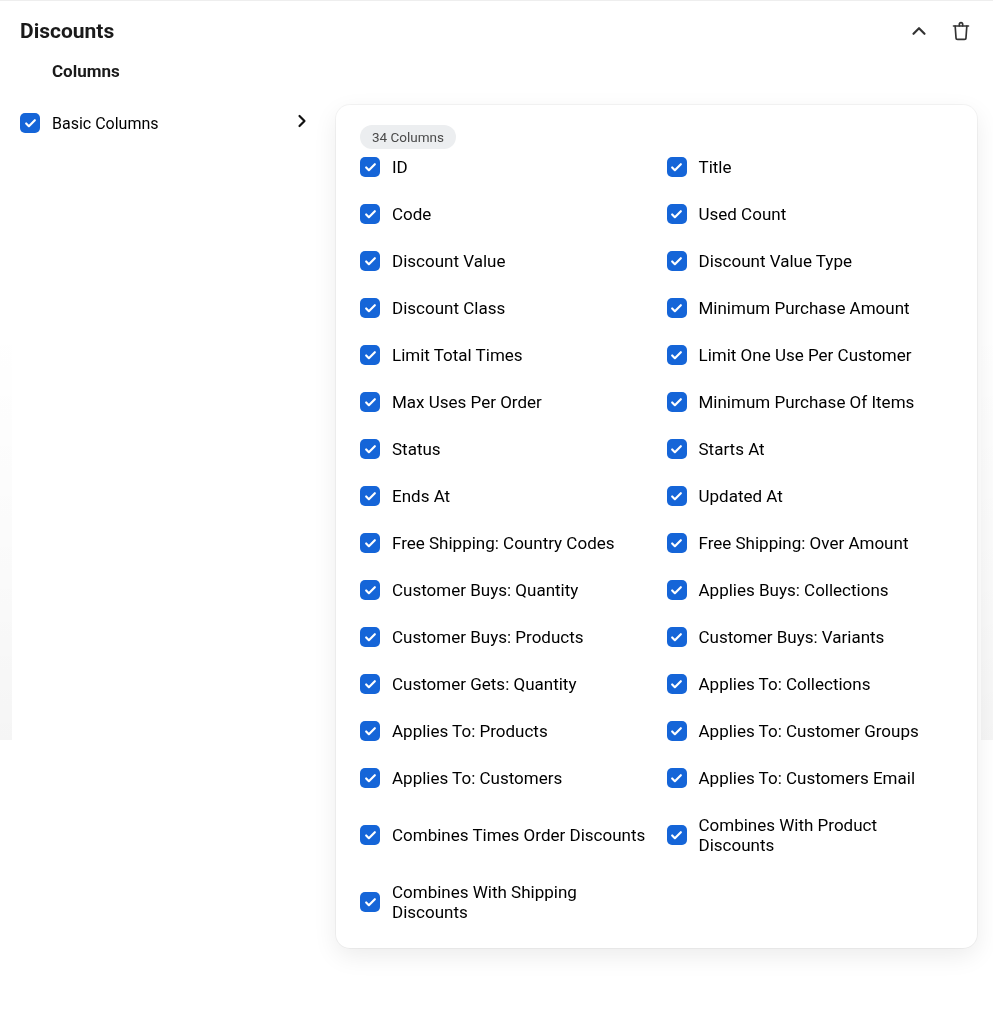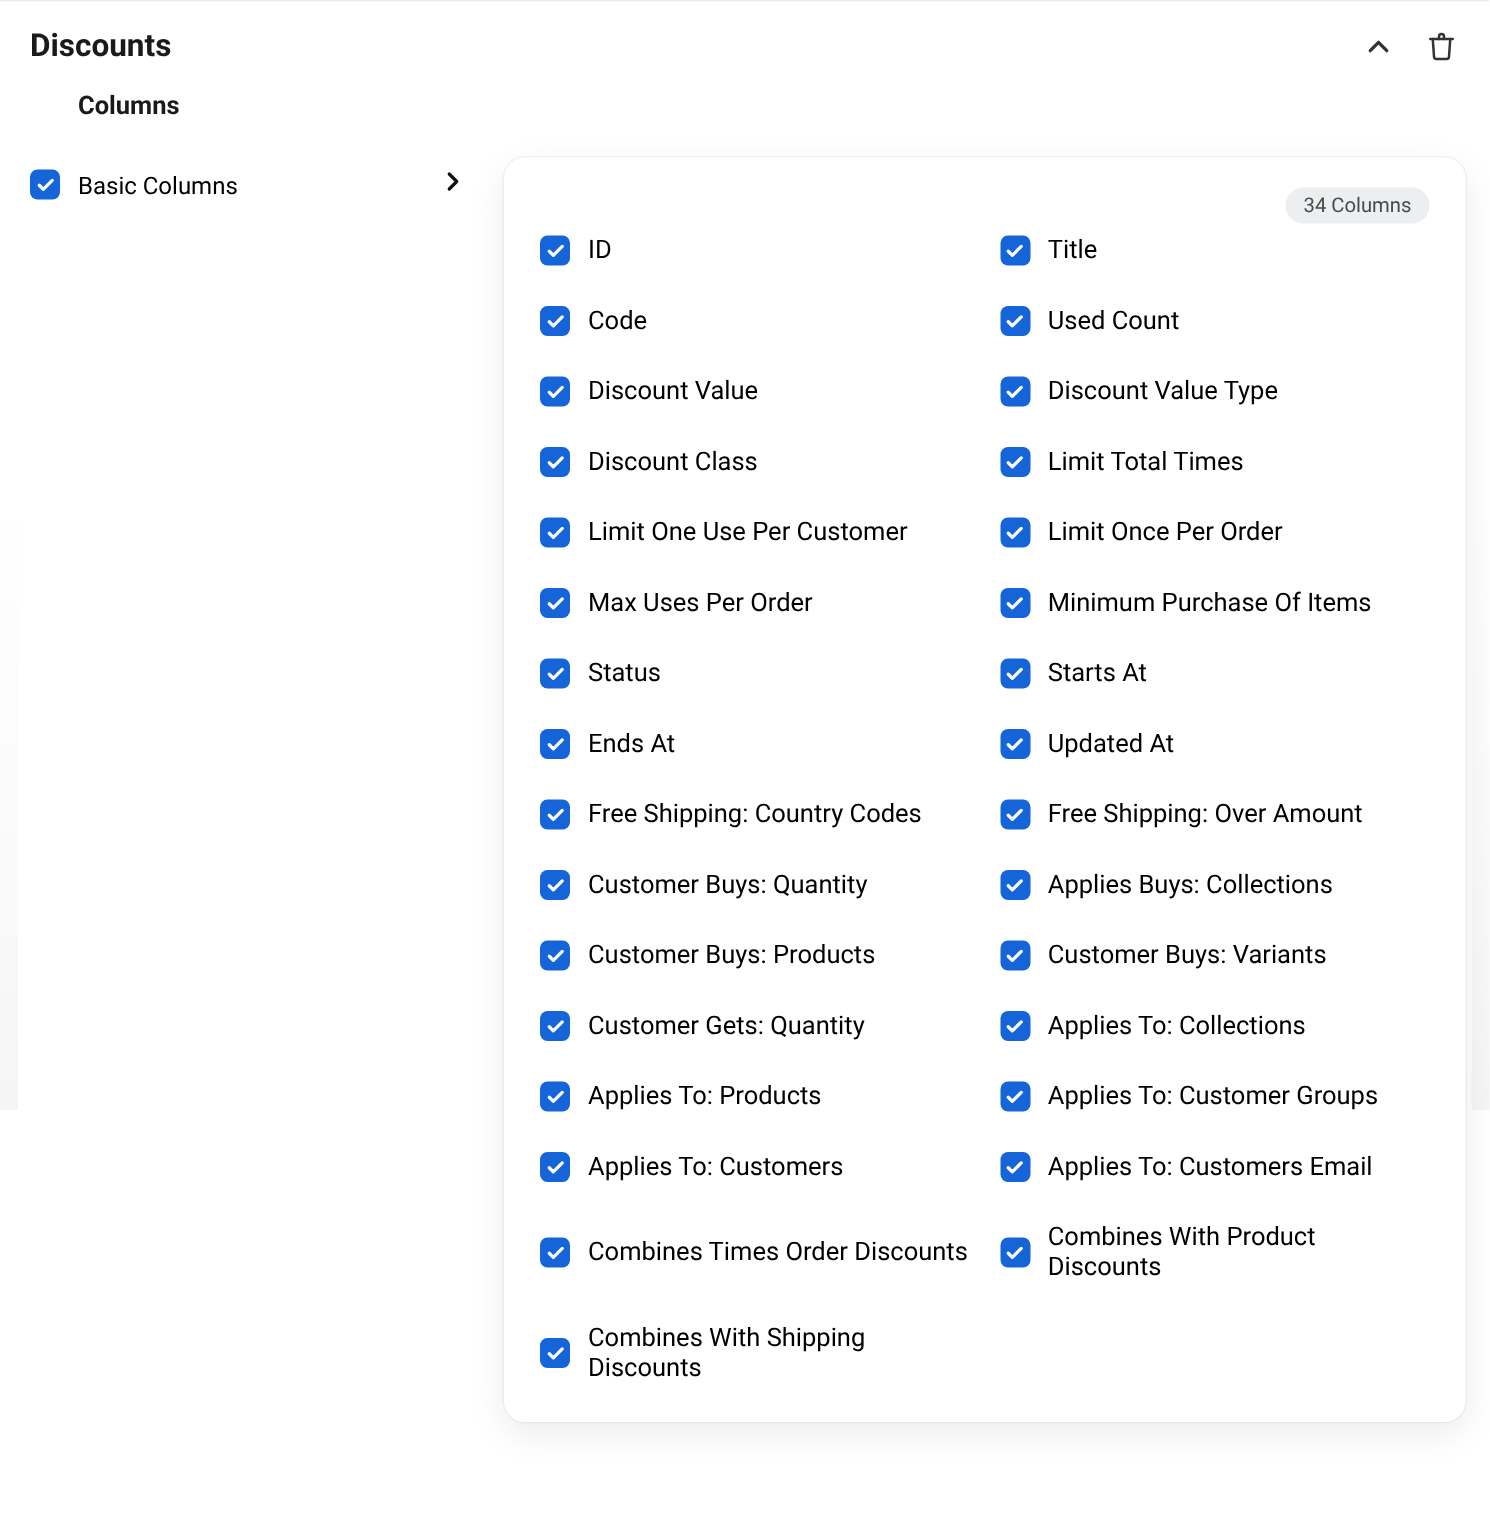--- a/index.html
+++ b/index.html
@@ -90,21 +90,21 @@
     .card {
       flex: 1;
       background: #fff;
       border-radius: 14px;
       box-shadow: 0 0 0 1px rgba(0,0,0,0.04), 0 8px 24px rgba(0,0,0,0.08);
       padding: 20px 24px 26px 24px;
       position: relative;
     }
     .badge-row {
       display: flex;
-      justify-content: flex-end;
+      justify-content: flex-start;
       margin-bottom: 8px;
     }
     .badge {
       background: #eceef0;
       color: #4a4a4a;
       font-size: 13.5px;
       padding: 4px 12px;
       border-radius: 14px;
     }
     .grid {
@@ -237,37 +237,37 @@
               </svg>
             </span>
             <span class="lbl">Discount Class</span>
           </div>
           <div class="cell">
             <span class="checkbox">
               <svg width="13" height="13" viewBox="0 0 24 24" fill="none" stroke="#fff" stroke-width="4" stroke-linecap="round" stroke-linejoin="round">
                 <polyline points="20 6 9 17 4 12"></polyline>
               </svg>
             </span>
+            <span class="lbl">Minimum Purchase Amount</span>
+          </div>
+          <div class="cell">
+            <span class="checkbox">
+              <svg width="13" height="13" viewBox="0 0 24 24" fill="none" stroke="#fff" stroke-width="4" stroke-linecap="round" stroke-linejoin="round">
+                <polyline points="20 6 9 17 4 12"></polyline>
+              </svg>
+            </span>
             <span class="lbl">Limit Total Times</span>
           </div>
           <div class="cell">
             <span class="checkbox">
               <svg width="13" height="13" viewBox="0 0 24 24" fill="none" stroke="#fff" stroke-width="4" stroke-linecap="round" stroke-linejoin="round">
                 <polyline points="20 6 9 17 4 12"></polyline>
               </svg>
             </span>
             <span class="lbl">Limit One Use Per Customer</span>
-          </div>
-          <div class="cell">
-            <span class="checkbox">
-              <svg width="13" height="13" viewBox="0 0 24 24" fill="none" stroke="#fff" stroke-width="4" stroke-linecap="round" stroke-linejoin="round">
-                <polyline points="20 6 9 17 4 12"></polyline>
-              </svg>
-            </span>
-            <span class="lbl">Limit Once Per Order</span>
           </div>
           <div class="cell">
             <span class="checkbox">
               <svg width="13" height="13" viewBox="0 0 24 24" fill="none" stroke="#fff" stroke-width="4" stroke-linecap="round" stroke-linejoin="round">
                 <polyline points="20 6 9 17 4 12"></polyline>
               </svg>
             </span>
             <span class="lbl">Max Uses Per Order</span>
           </div>
           <div class="cell">

